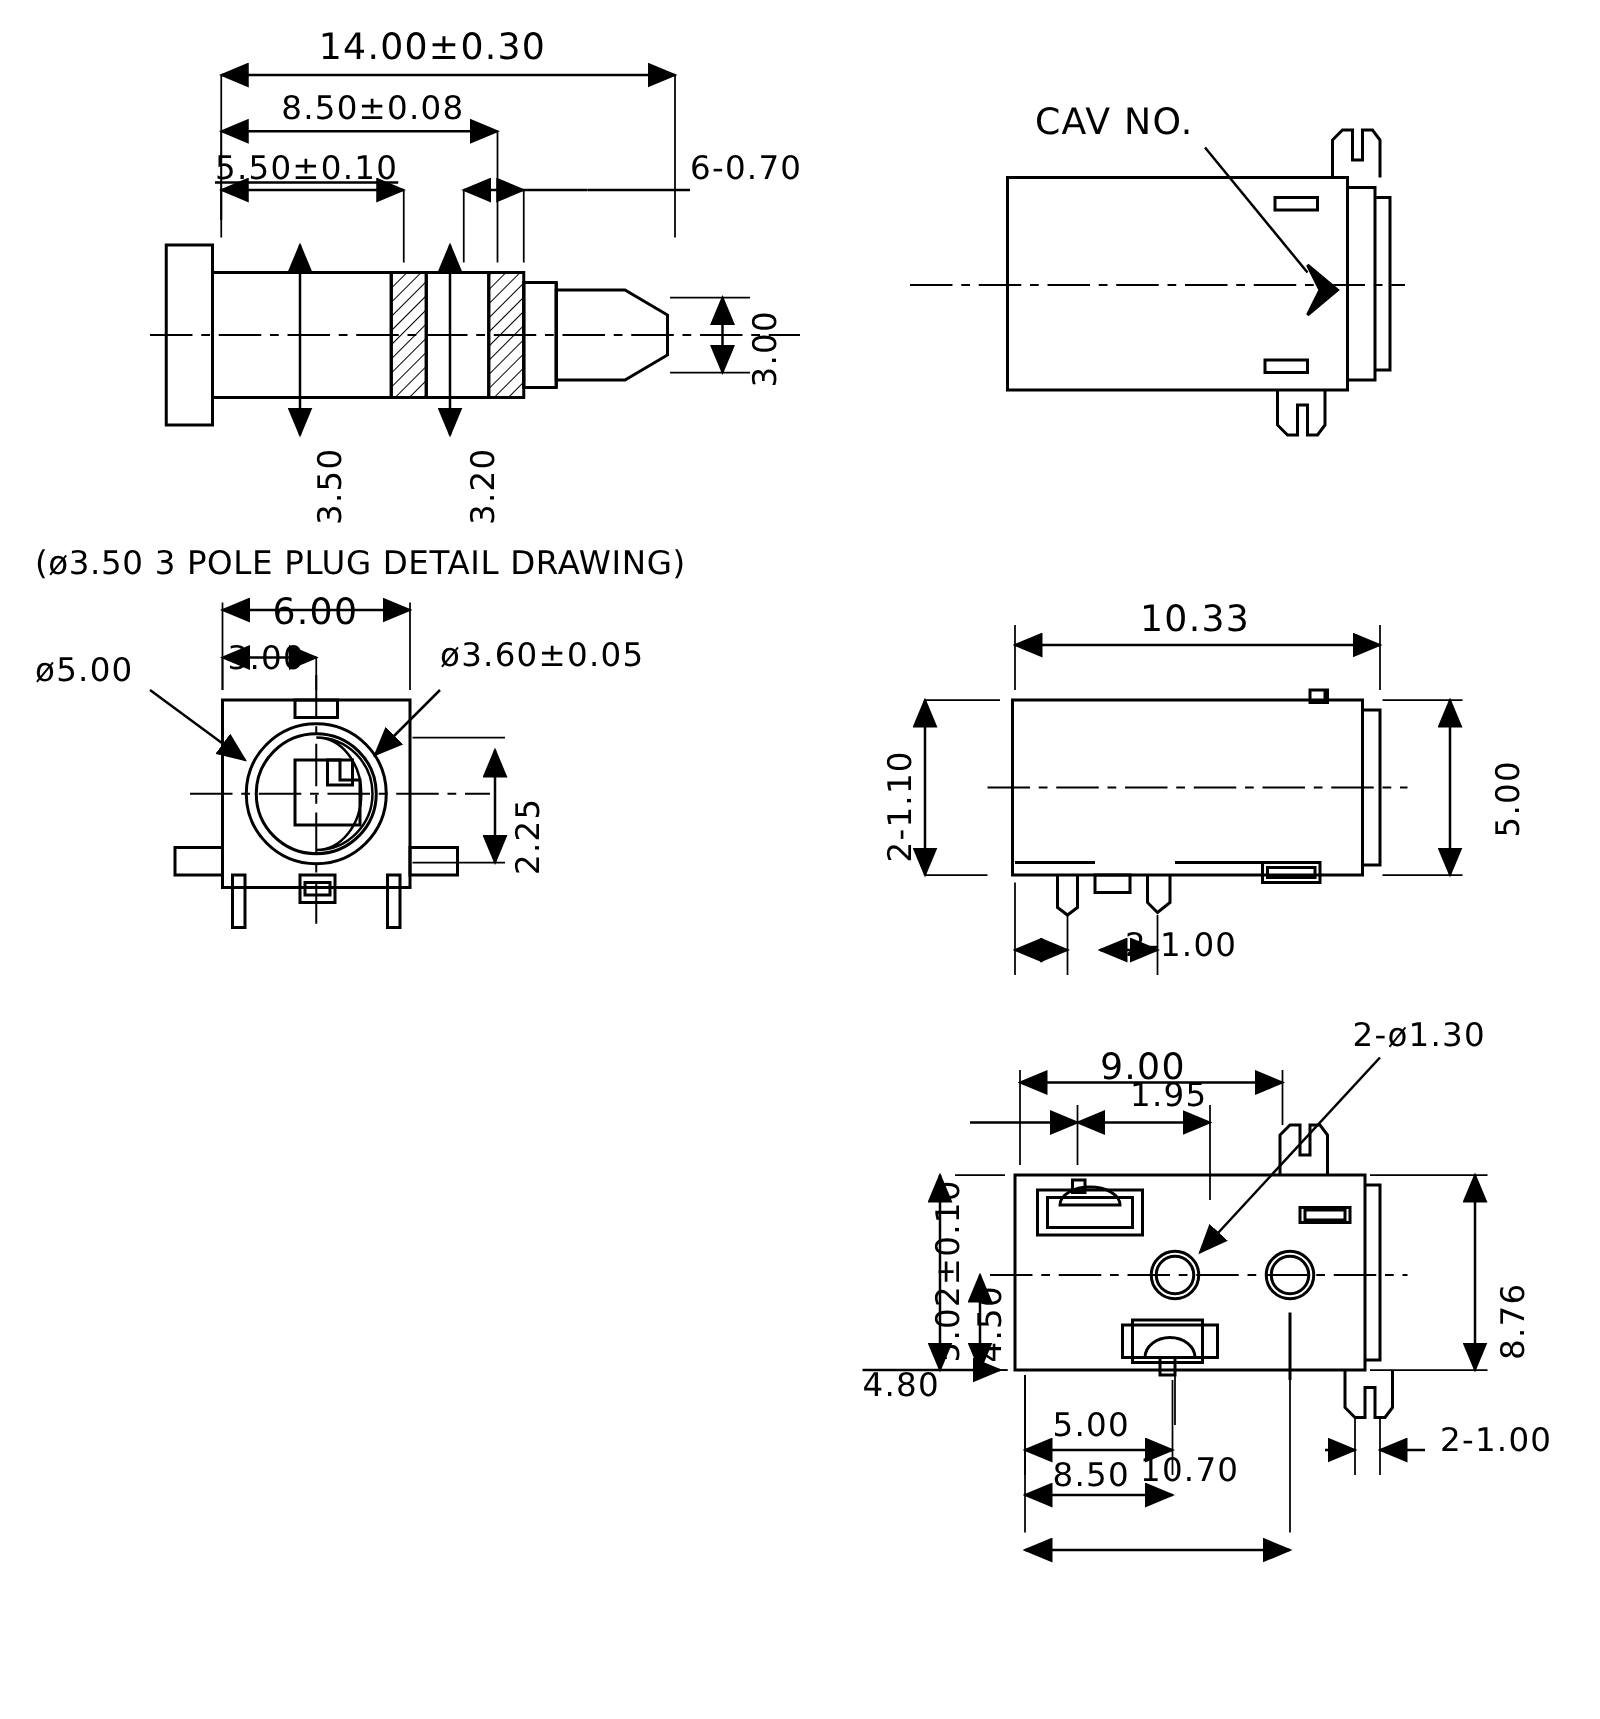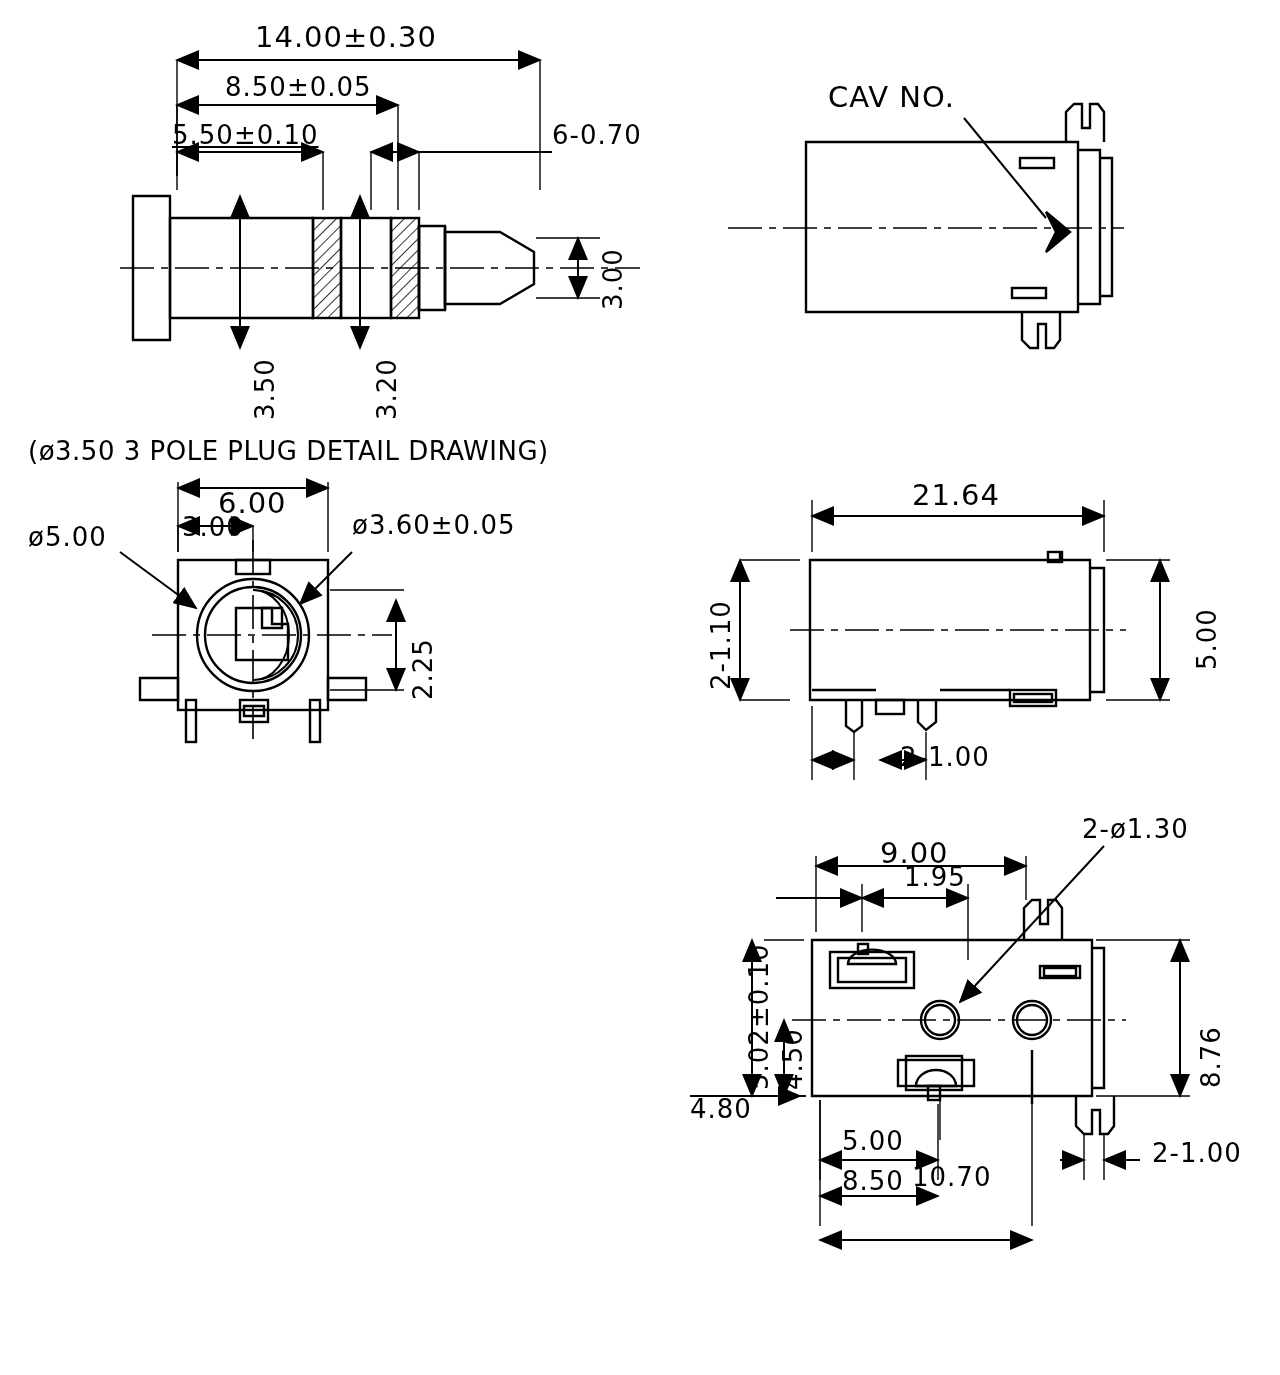--- a/index.html
+++ b/index.html
@@ -263,38 +263,38 @@
         <line x1="820" y1="1240" x2="1032" y2="1240" marker-start="url(#arrStart)" marker-end="url(#arrEnd)"></line>
         <line x1="1060" y1="1160" x2="1084" y2="1160" marker-end="url(#arrEnd)"></line>
         <line x1="1104" y1="1160" x2="1140" y2="1160" marker-start="url(#arrStart)"></line>
 
         <line x1="1104" y1="846" x2="960" y2="1002" marker-end="url(#arrEnd)"></line>
       </g>
     </g>
   </svg>
 
   <div class="lbl big" style="left:255px; top:20px;">14.00±0.30</div>
-  <div class="lbl" style="left:225px; top:72px;">8.50±0.05</div>
+  <div class="lbl" style="left:225px; top:72px;">8.50±0.08</div>
   <div class="lbl" style="left:172px; top:120px;text-decoration:underline;">5.50±0.10</div>
   <div class="lbl" style="left:552px; top:120px;">6-0.70</div>
   <div class="lbl rot90" style="left:598px; top:310px;">3.00</div>
   <div class="lbl rot90" style="left:250px; top:420px;">3.50</div>
   <div class="lbl rot90" style="left:372px; top:420px;">3.20</div>
 
   <div class="lbl title-note" style="left:28px; top:436px;">(ø3.50  3 POLE PLUG DETAIL DRAWING)</div>
 
   <div class="lbl big" style="left:828px; top:80px;">CAV NO.</div>
 
-  <div class="lbl big" style="left:218px; top:486px;">6.00</div>
+  <div class="lbl big" style="left:218px; top:472px;">6.00</div>
   <div class="lbl" style="left:182px; top:512px;">3.00</div>
   <div class="lbl" style="left:352px; top:510px;">ø3.60±0.05</div>
   <div class="lbl" style="left:28px; top:522px;">ø5.00</div>
   <div class="lbl rot90" style="left:408px; top:700px;">2.25</div>
 
-  <div class="lbl big" style="left:912px; top:478px;">21.64</div>
+  <div class="lbl big" style="left:912px; top:478px;">10.33</div>
   <div class="lbl rot90" style="left:1192px; top:670px;">5.00</div>
   <div class="lbl rot90" style="left:706px; top:690px;">2-1.10</div>
   <div class="lbl" style="left:900px; top:742px;">2-1.00</div>
 
   <div class="lbl big" style="left:880px; top:836px;">9.00</div>
   <div class="lbl" style="left:904px; top:862px;">1.95</div>
   <div class="lbl" style="left:1082px; top:814px;">2-ø1.30</div>
   <div class="lbl rot90" style="left:744px; top:1090px;">5.02±0.10</div>
   <div class="lbl rot90" style="left:778px; top:1090px;">4.50</div>
   <div class="lbl rot90" style="left:1196px; top:1088px;">8.76</div>

